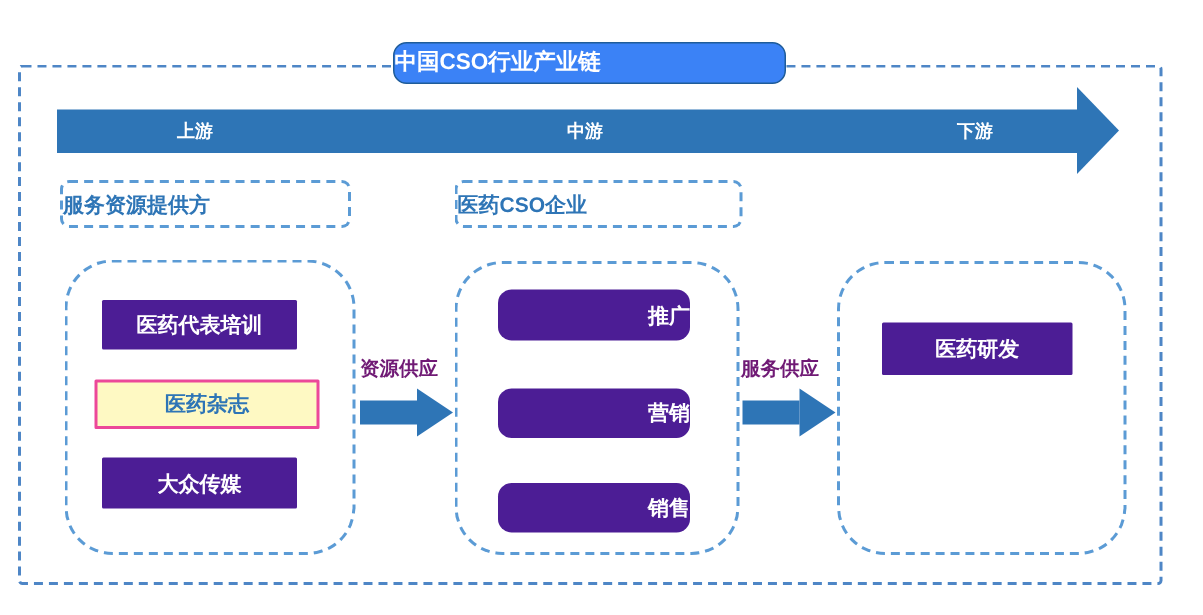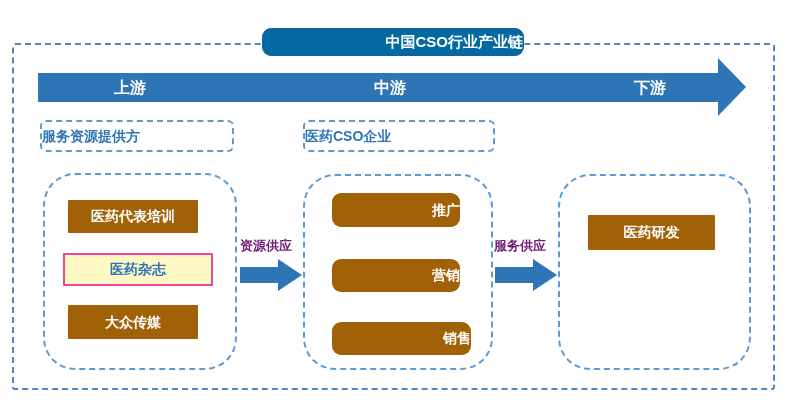--- a/index.html
+++ b/index.html
@@ -11,38 +11,38 @@
     overflow:hidden;
   }
   
   .outer-dash{
     position:absolute;left:12px;top:43px;width:759px;height:343px;
     border:2px dashed #4E86C6;border-radius:3px;
   }
   
   .title-box{
     position:absolute;left:262px;top:28px;width:260px;height:26px;
-    background:#0369a1;border:1px solid #1F5C99;border-radius:9px;
+    background:#3b82f6;border:1px solid #1F5C99;border-radius:9px;
     color:#ffffff;font-size:15px;font-weight:bold;
-    text-align:right;line-height:26px;z-index:5;
+    text-align:left;line-height:26px;z-index:5;
   }
   
   .flow-bar{
     position:absolute;left:38px;top:73px;width:682px;height:29px;
     background:#2E75B6;
   }
   .flow-head{
     position:absolute;left:718px;top:58px;width:0;height:0;
     border-top:29px solid transparent;
     border-bottom:29px solid transparent;
     border-left:28px solid #2E75B6;
   }
   .flow-label{
     position:absolute;top:73px;width:80px;height:29px;line-height:29px;
-    color:#ffffff;font-size:16px;font-weight:bold;text-align:center;z-index:2;
+    color:#ffffff;font-size:12px;font-weight:bold;text-align:center;z-index:2;
   }
   .flow-label.up{left:90px;}
   .flow-label.mid{left:350px;}
   .flow-label.down{left:610px;}
   
   .hdr{
     position:absolute;top:120px;height:28px;line-height:28px;
     border:2px dashed #5B9BD5;border-radius:6px;
     color:#2E75B6;font-size:14px;font-weight:bold;
     background:#ffffff;
@@ -56,30 +56,30 @@
     border:2px dashed #5B9BD5;border-radius:32px;background:#ffffff;
   }
   .cont.c1{left:43px;width:190px;}
   .cont.c2{left:303px;width:186px;top:174px;height:192px;}
   .cont.c3{left:558px;width:189px;top:174px;height:192px;}
   
   .item{
     position:absolute;text-align:center;font-weight:bold;font-size:14px;
     z-index:3;
   }
-  .item.filled{background:#a16207;color:#ffffff;}
+  .item.filled{background:#4c1d95;color:#ffffff;}
   .item.outline{background:#fef9c3;color:#2E75B6;border:2px solid #ec4899;}
   .item.sq{border-radius:1px;}
   .item.rd{border-radius:9px;text-align:right;}
   .i-train  {left:68px; top:200px;width:130px;height:33px;line-height:33px;}
   .i-mag    {left:63px; top:253px;width:146px;height:29px;line-height:29px;}
   .i-media  {left:68px; top:305px;width:130px;height:34px;line-height:34px;}
   .i-promo  {left:332px;top:193px;width:128px;height:34px;line-height:34px;}
   .i-mkt    {left:332px;top:259px;width:128px;height:33px;line-height:33px;}
-  .i-sales  {left:332px;top:322px;width:128px;height:33px;line-height:33px;padding-left:11px;}
+  .i-sales  {left:332px;top:322px;width:128px;height:33px;line-height:33px;}
   .i-rd     {left:588px;top:215px;width:127px;height:35px;line-height:35px;}
   .i-safety {left:580px;top:285px;width:146px;height:28px;line-height:28px;}
   
   .conn-label{
     position:absolute;top:237px;width:64px;
     color:#701a75;font-size:13px;font-weight:bold;text-align:center;z-index:4;
   }
   .conn-label.l1{left:234px;}
   .conn-label.l2{left:488px;}
   .conn-body{

